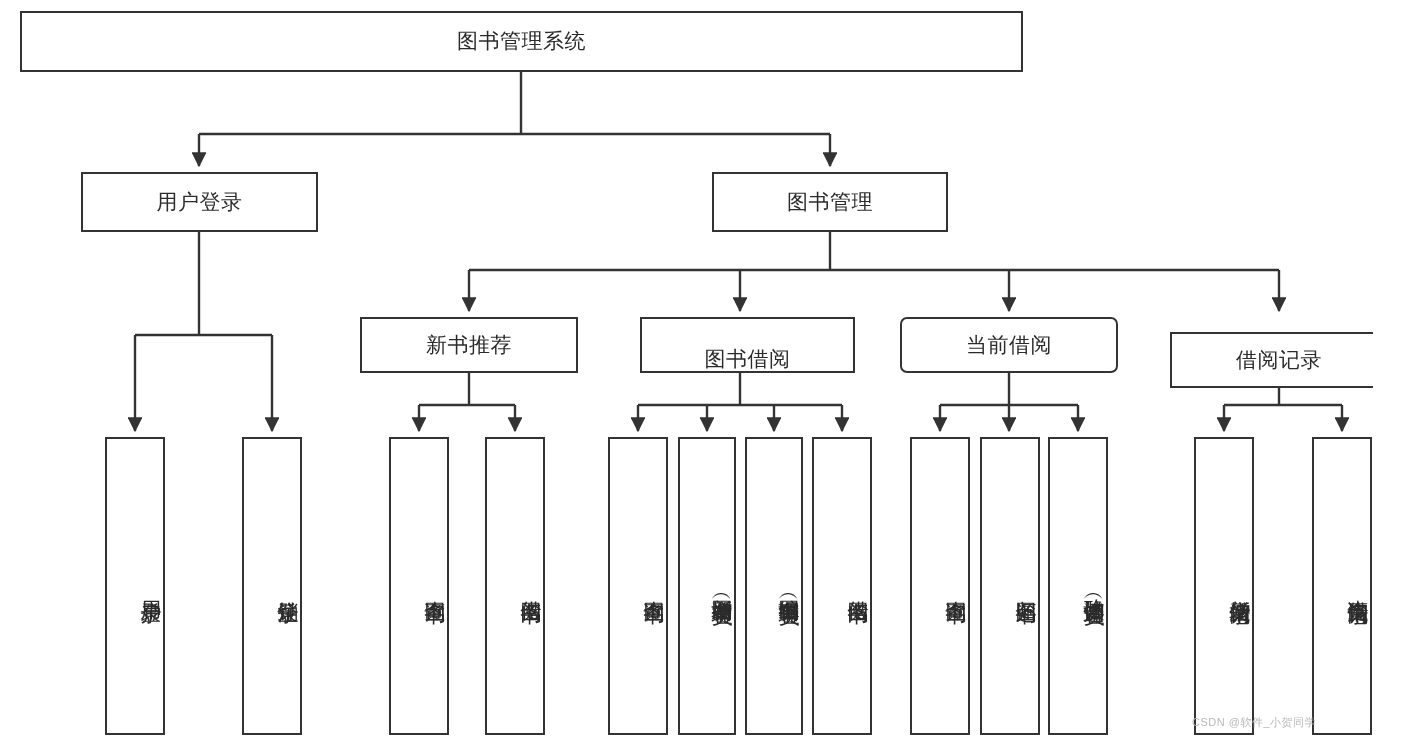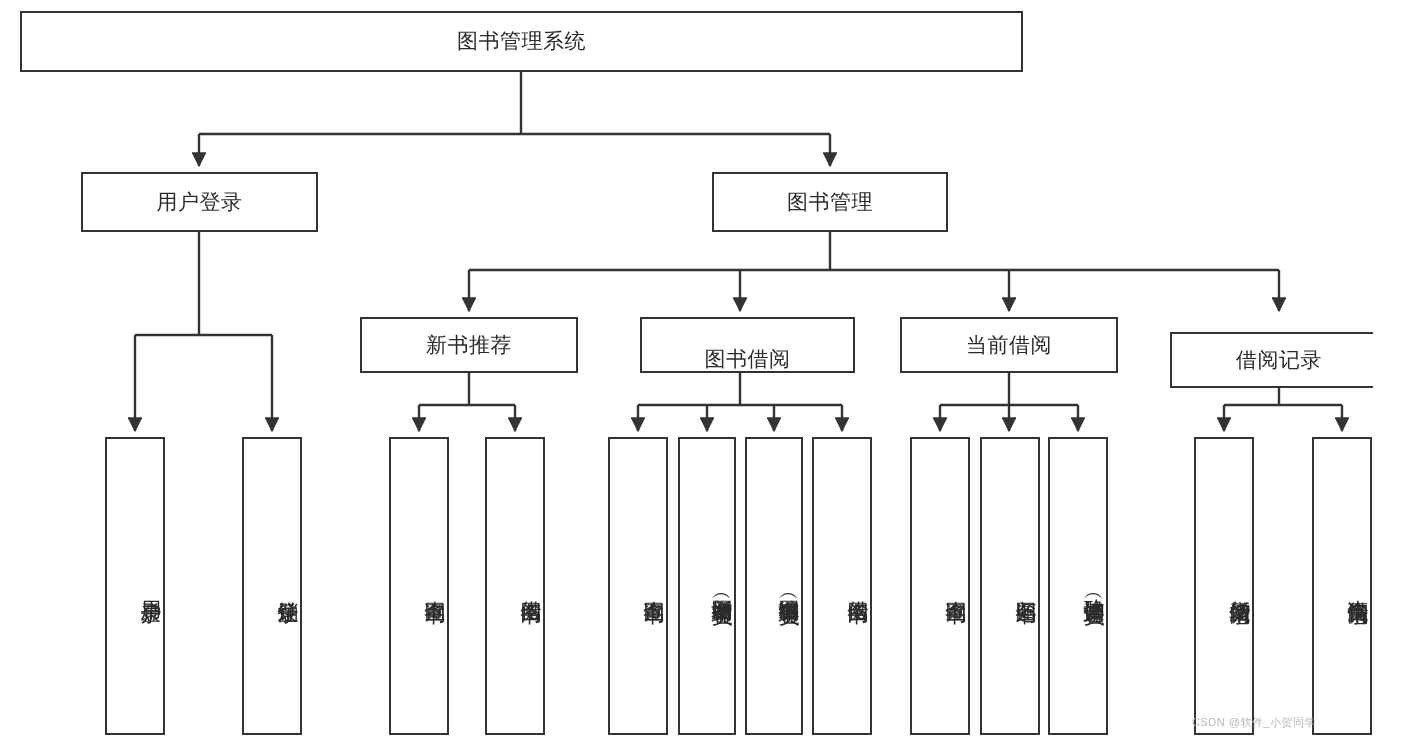--- a/index.html
+++ b/index.html
@@ -131,21 +131,21 @@
   <div class="node node-h" style="left:360px; top:317px; width:218px; height:56px;">
     <span>新书推荐</span>
   </div>
 
   <div class="node node-h" style="left:712px; top:172px; width:236px; height:60px;">
     <span>图书管理</span>
   </div>
   <div class="node node-h" style="left:640px; top:317px; width:215px; height:56px;align-items:flex-end;">
     <span>图书借阅</span>
   </div>
-  <div class="node node-h" style="left:900px; top:317px; width:218px; height:56px;">
+  <div class="node node-h" style="left:900px; top:317px; width:218px; height:56px;border-radius:7px;">
     <span>当前借阅</span>
   </div>
   <div class="node node-h" style="left:1170px; top:317px; width:218px; height:56px;margin-top:15px;">
     <span>借阅记录</span>
   </div>
 
   <div class="node node-v" style="left:105px; top:437px; width:60px; height:298px;">
     <span>用户登录</span>
   </div>
   <div class="node node-v" style="left:242px; top:437px; width:60px; height:298px;">

